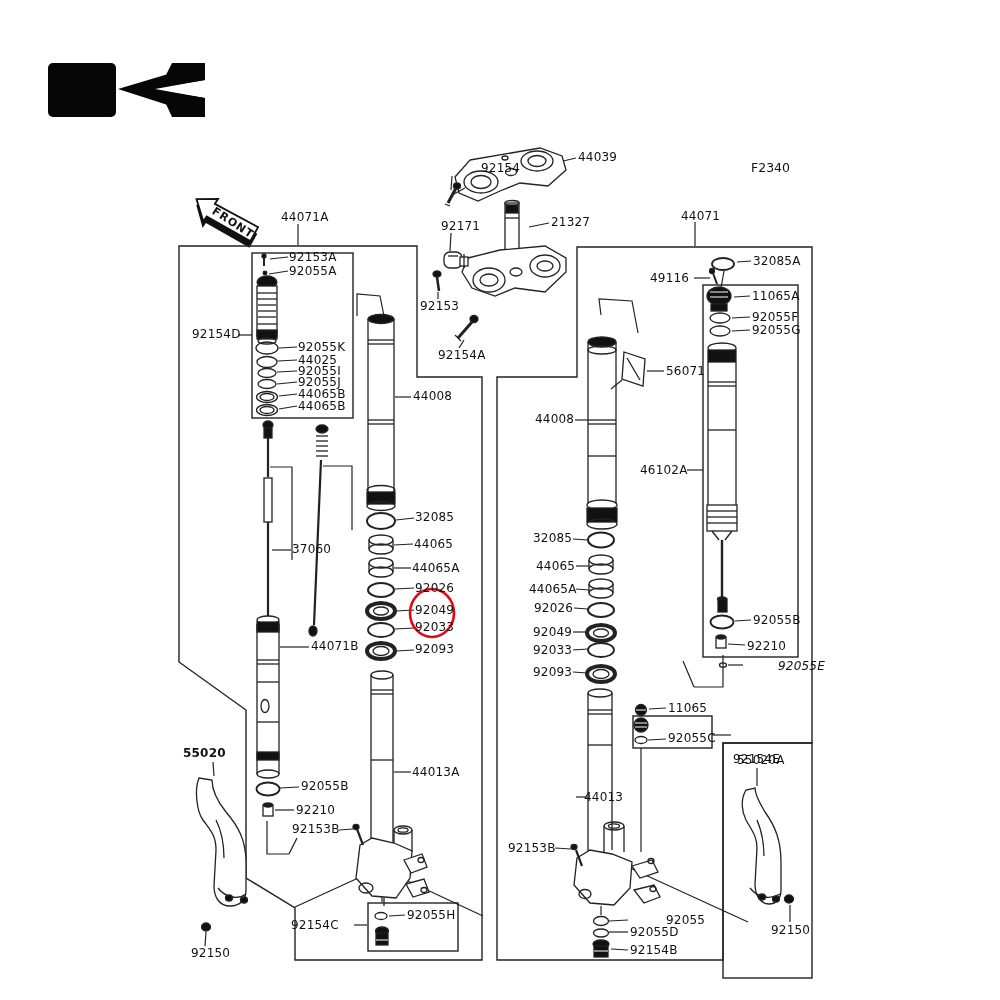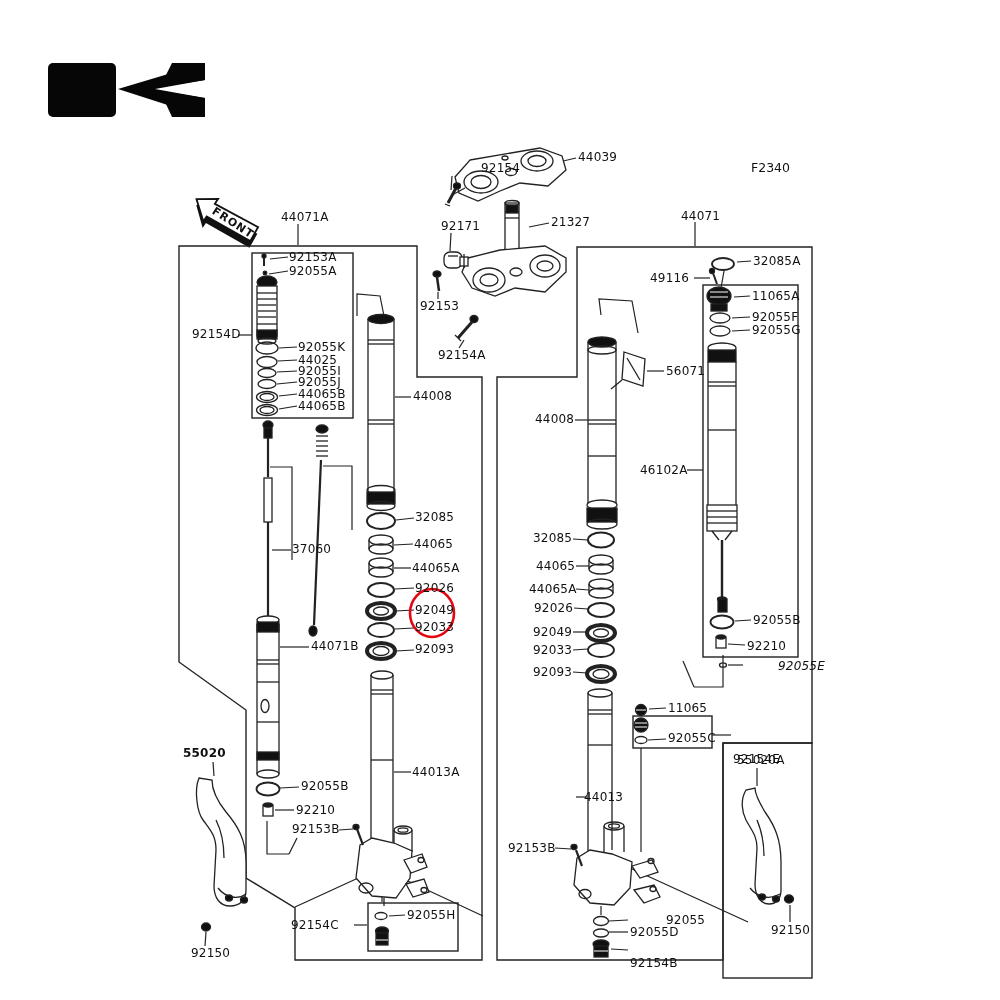--- a/index.html
+++ b/index.html
@@ -485,17 +485,17 @@
       <div class="plabel" style="left: 753px; top: 614px;">92055B</div>
       <div class="plabel" style="left: 747px; top: 640px;">92210</div>
       <div class="plabel" style="left: 778px; top: 660px; font-style: italic;">92055E</div>
       <div class="plabel" style="left: 668px; top: 702px;">11065</div>
       <div class="plabel" style="left: 668px; top: 732px;">92055C</div>
       <div class="plabel" style="left: 733px; top: 729px; margin-top: 24px;">92154E</div>
       <div class="plabel" style="left: 536px; top: 791px; margin-left: 48px;">44013</div>
       <div class="plabel" style="left: 508px; top: 842px;">92153B</div>
       <div class="plabel" style="left: 630px; top: 914px; margin-left: 36px;">92055</div>
       <div class="plabel" style="left: 630px; top: 926px;">92055D</div>
-      <div class="plabel" style="left: 630px; top: 944px; margin-top: 13px;">92154B</div>
+      <div class="plabel" style="left: 630px; top: 944px;">92154B</div>
       <div class="plabel" style="left: 737px; top: 754px;">55020A</div>
       <div class="plabel" style="left: 771px; top: 924px;">92150</div>
     </div>
 </div>
 
 </body></html>

